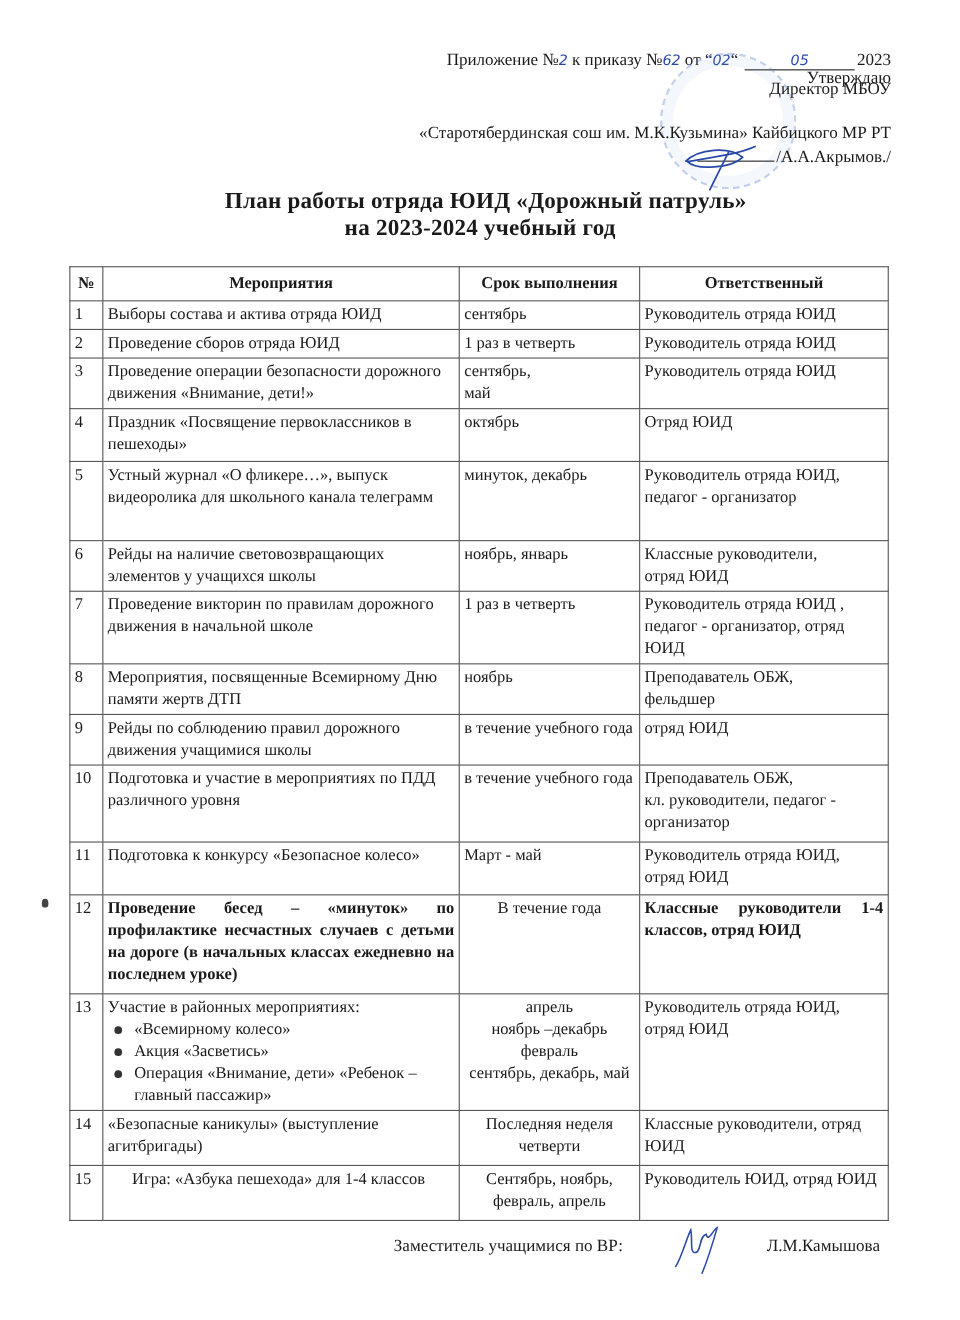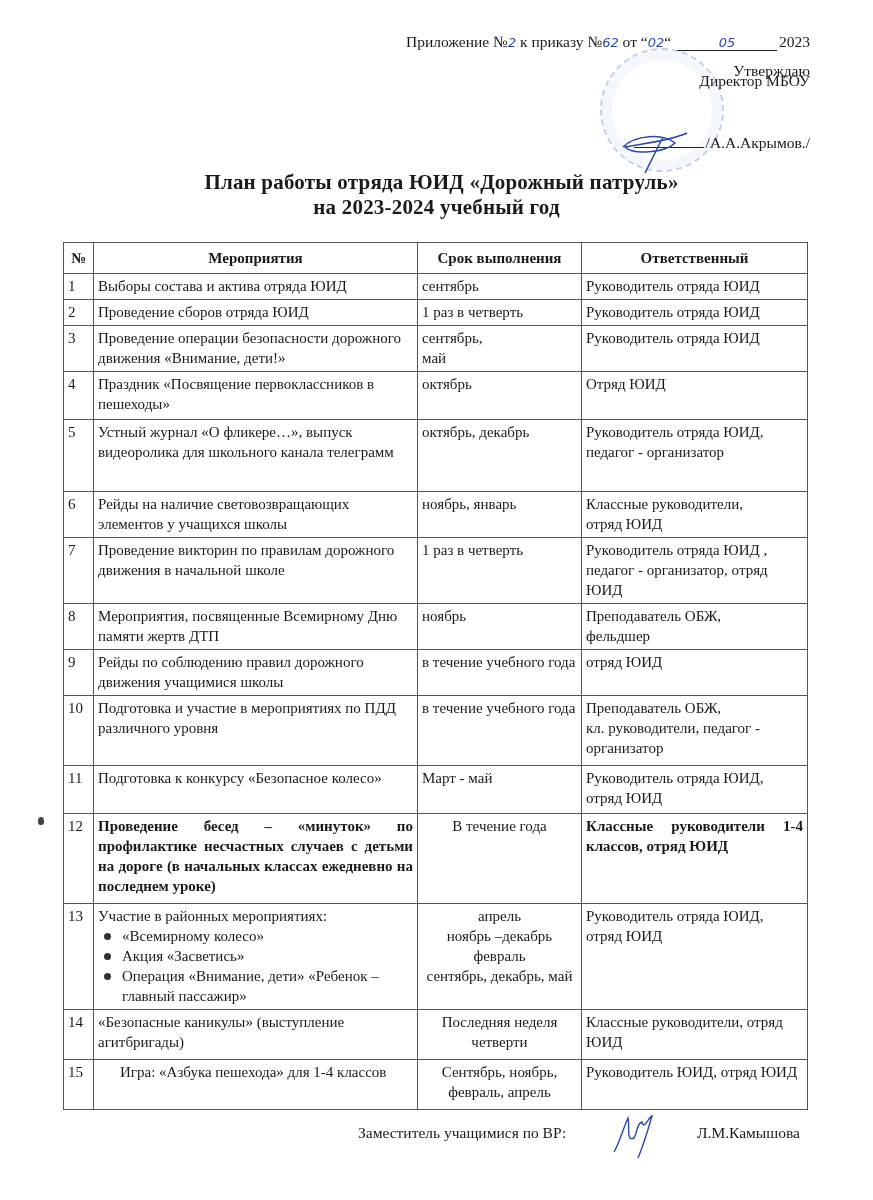--- a/index.html
+++ b/index.html
@@ -4,21 +4,21 @@
   <style>
     html, body { margin: 0; padding: 0; background: #ffffff; }
     body {
       width: 873px; height: 1200px; position: relative; overflow: hidden;
       font-family: "Liberation Serif", "DejaVu Serif", serif;
       color: #1a1a1a;
     }
     .page { position: absolute; left: 0; top: 0; width: 873px; height: 1200px; }
 
     .annex {
-      position: absolute; top: 33px; right: 63px; font-size: 15.5px; white-space: nowrap;
+      position: absolute; top: 46px; right: 63px; font-size: 15.5px; white-space: nowrap;
     }
     .annex .hand { color: #2b4aa8; font-family: "DejaVu Sans", sans-serif; font-size: 13px; font-style: italic; }
     .annex .blank { display: inline-block; border-bottom: 1px solid #222; width: 100px; text-align: center; margin: 0 2px; }
 
     .approve { position: absolute; right: 63px; font-size: 15.5px; text-align: right; white-space: nowrap; }
     .approve.l1 { top: 62px; }
     .approve.l2 { top: 72px; margin-left: 47px; }
     .approve.l3 { top: 112px; }
     .approve.l4 { top: 134px; }
     .sigline { display: inline-block; width: 70px; border-bottom: 1px solid #222; margin-right: 2px; }
@@ -81,20 +81,21 @@
 
   <div class="annex">
     <span>Приложение №</span><span class="hand">2</span><span> к приказу №</span><span class="hand">62</span><span> от “</span><span class="hand">02</span><span>“</span>
     <span class="blank hand">05</span><span>2023</span>
   </div>
 
   <div class="stamp"></div>
 
   <div class="approve l1">Утверждаю</div>
   <div class="approve l2">Директор МБОУ</div>
+  <div class="approve l3">«Старотябердинская сош им. М.К.Кузьмина» Кайбицкого МР РТ</div>
   <div class="approve l4">
     <span class="sigline"></span><span>/А.А.Акрымов./</span>
   </div>
 
   <svg class="sig-director" viewBox="0 0 80 50">
     <path d="M8 22 C 20 10, 48 8, 60 18 C 50 28, 18 30, 10 22 C 30 18, 55 16, 72 8 M 48 12 L 30 48" fill="none" stroke="#2b4aa8" stroke-width="1.6"></path>
   </svg>
 
   <div class="title t1">План работы отряда ЮИД «Дорожный патруль»</div>
   <div class="title t2">на 2023-2024 учебный год</div>
@@ -136,21 +137,21 @@
       </tr>
       <tr style="height:48px">
         <td class="num">4</td>
         <td>Праздник «Посвящение первоклассников в пешеходы»</td>
         <td>октябрь</td>
         <td>Отряд ЮИД</td>
       </tr>
       <tr style="height:72px">
         <td class="num">5</td>
         <td>Устный журнал «О фликере…», выпуск видеоролика для школьного канала телеграмм</td>
-        <td>октябрь, декабрь</td>
+        <td>минуток, декабрь</td>
         <td>Руководитель отряда ЮИД, педагог - организатор</td>
       </tr>
       <tr style="height:45px">
         <td class="num">6</td>
         <td>Рейды на наличие световозвращающих элементов у  учащихся школы</td>
         <td>ноябрь, январь</td>
         <td class="pre-line">Классные руководители,
  отряд ЮИД</td>
       </tr>
       <tr style="height:65px">

